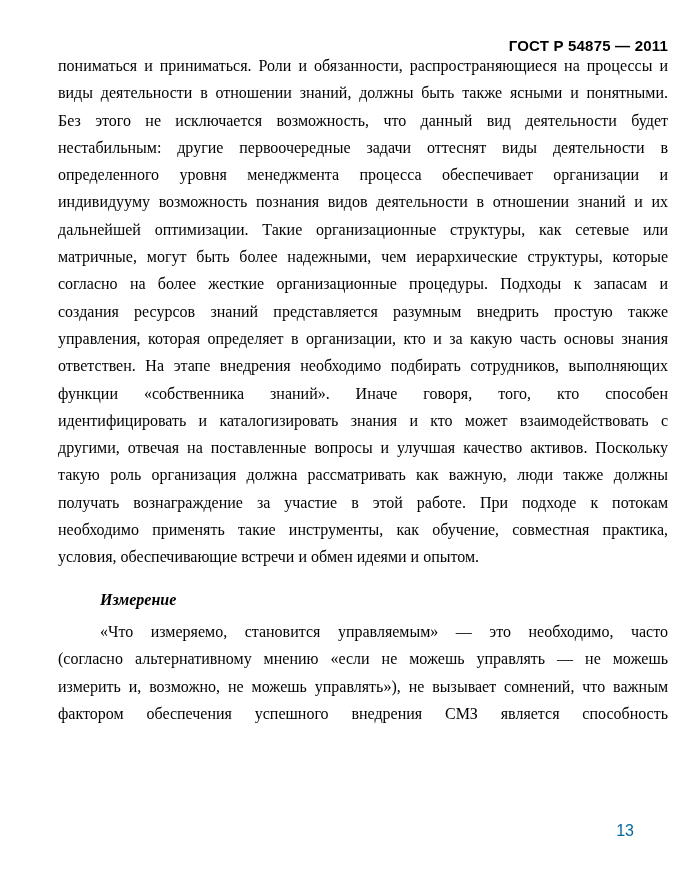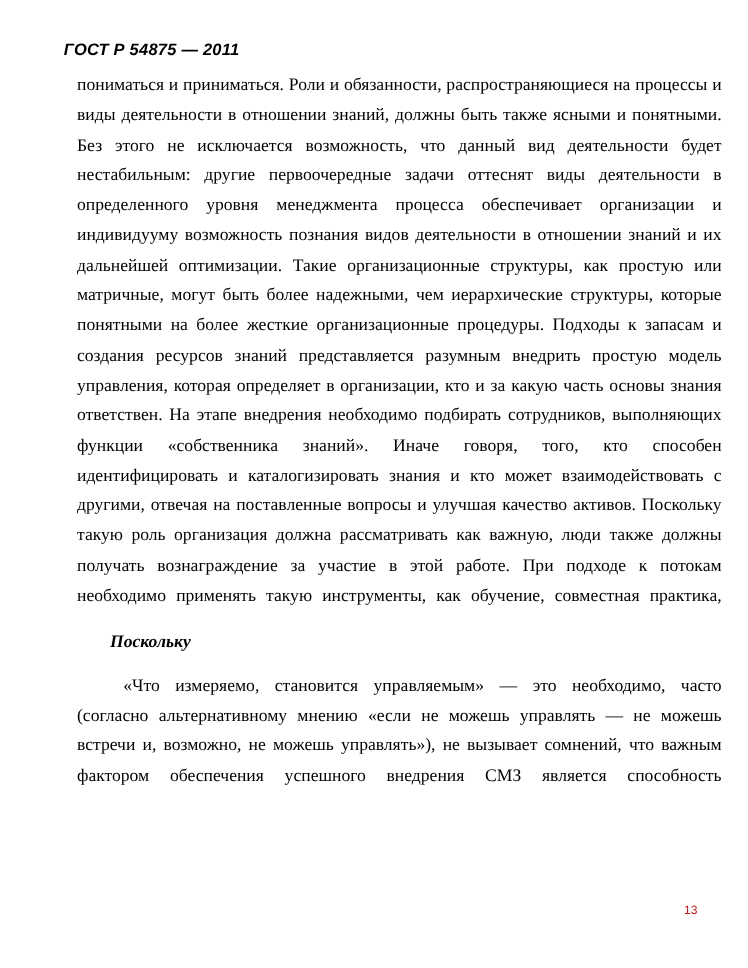--- a/index.html
+++ b/index.html
@@ -13,37 +13,37 @@
     height: 880px;
     background: #ffffff;
     overflow: hidden;
     color: #000000;
   }
   .doc-header {
     position: absolute;
     top: 37px;
     left: 58px;
     width: 610px;
+    text-align: right;
     font-family: "Liberation Sans", sans-serif;
     font-weight: bold;
     font-size: 15px;
     letter-spacing: 0.2px;
     color: #000000;
-    font-style: italic;
   }
   .body-text {
     position: absolute;
     top: 52px;
     left: 58px;
     width: 610px;
     font-family: "Liberation Serif", serif;
     font-size: 16px;
     color: #000000;
   }
-  .paragraph { margin: 12px; padding: 0; }
+  .paragraph { margin: 0; padding: 0; }
   .line {
     height: 27.3px;
     line-height: 27.3px;
     text-align: justify;
     text-align-last: justify;
     overflow: hidden;
     white-space: normal;
   }
   .line.no-stretch { text-align-last: left; }
   .line.indent { text-indent: 42px; }
@@ -55,22 +55,22 @@
     padding-left: 42px;
     font-weight: bold;
     font-style: italic;
     font-size: 16px;
   }
   .page-number {
     position: absolute;
     top: 822px;
     right: 46px;
     font-family: "Liberation Sans", sans-serif;
-    font-size: 11px;
-    color: #b91c1c;
+    font-size: 16px;
+    color: #0369a1;
     text-align: right;
   }
 </style>
 </head>
 <body>
 
 <div class="page">
 
   <div class="doc-header">ГОСТ Р 54875 — 2011</div>
 
@@ -84,58 +84,59 @@
 
         <div class="line">Без этого не исключается возможность, что данный вид деятельности будет</div>
 
         <div class="line">нестабильным: другие первоочередные задачи оттеснят виды деятельности в</div>
 
 
         <div class="line">определенного уровня менеджмента процесса обеспечивает организации и</div>
 
         <div class="line">индивидууму возможность познания видов деятельности в отношении знаний и их</div>
 
-        <div class="line">дальнейшей оптимизации. Такие организационные структуры, как простую или</div>
+        <div class="line">дальнейшей оптимизации. Такие организационные структуры, как сетевые или</div>
 
         <div class="line">матричные, могут быть более надежными, чем иерархические структуры, которые</div>
 
-        <div class="line">понятными на более жесткие организационные процедуры. Подходы к запасам и</div>
+        <div class="line">согласно на более жесткие организационные процедуры. Подходы к запасам и</div>
 
 
-        <div class="line">создания ресурсов знаний представляется разумным внедрить простую модель</div>
+        <div class="line">создания ресурсов знаний представляется разумным внедрить простую также</div>
 
         <div class="line">управления, которая определяет в организации, кто и за какую часть основы знания</div>
 
         <div class="line">ответствен. На этапе внедрения необходимо подбирать сотрудников, выполняющих</div>
 
         <div class="line">функции «собственника знаний». Иначе говоря, того, кто способен</div>
 
         <div class="line">идентифицировать и каталогизировать знания и кто может взаимодействовать с</div>
 
         <div class="line">другими, отвечая на поставленные вопросы и улучшая качество активов. Поскольку</div>
 
         <div class="line">такую роль организация должна рассматривать как важную, люди также должны</div>
 
         <div class="line">получать вознаграждение за участие в этой работе. При подходе к потокам</div>
 
-        <div class="line">необходимо применять такую инструменты, как обучение, совместная практика,</div>
+        <div class="line">необходимо применять такие инструменты, как обучение, совместная практика,</div>
 
 
+        <div class="line no-stretch">условия, обеспечивающие встречи и обмен идеями и опытом.</div>
       </div>
 
-    <div class="heading">Поскольку</div>
+    <div class="heading">Измерение</div>
 
     <div class="paragraph">
 
         <div class="line indent">«Что измеряемо, становится управляемым» — это необходимо, часто</div>
 
 
         <div class="line">(согласно альтернативному мнению «если не можешь управлять — не можешь</div>
 
-        <div class="line">встречи и, возможно, не можешь управлять»), не вызывает сомнений, что важным</div>
+        <div class="line">измерить и, возможно, не можешь управлять»), не вызывает сомнений, что важным</div>
 
         <div class="line">фактором обеспечения успешного внедрения СМЗ является способность</div>
       </div>
 
   </div>
 
   <div class="page-number">13</div>
 
 </div>
 

